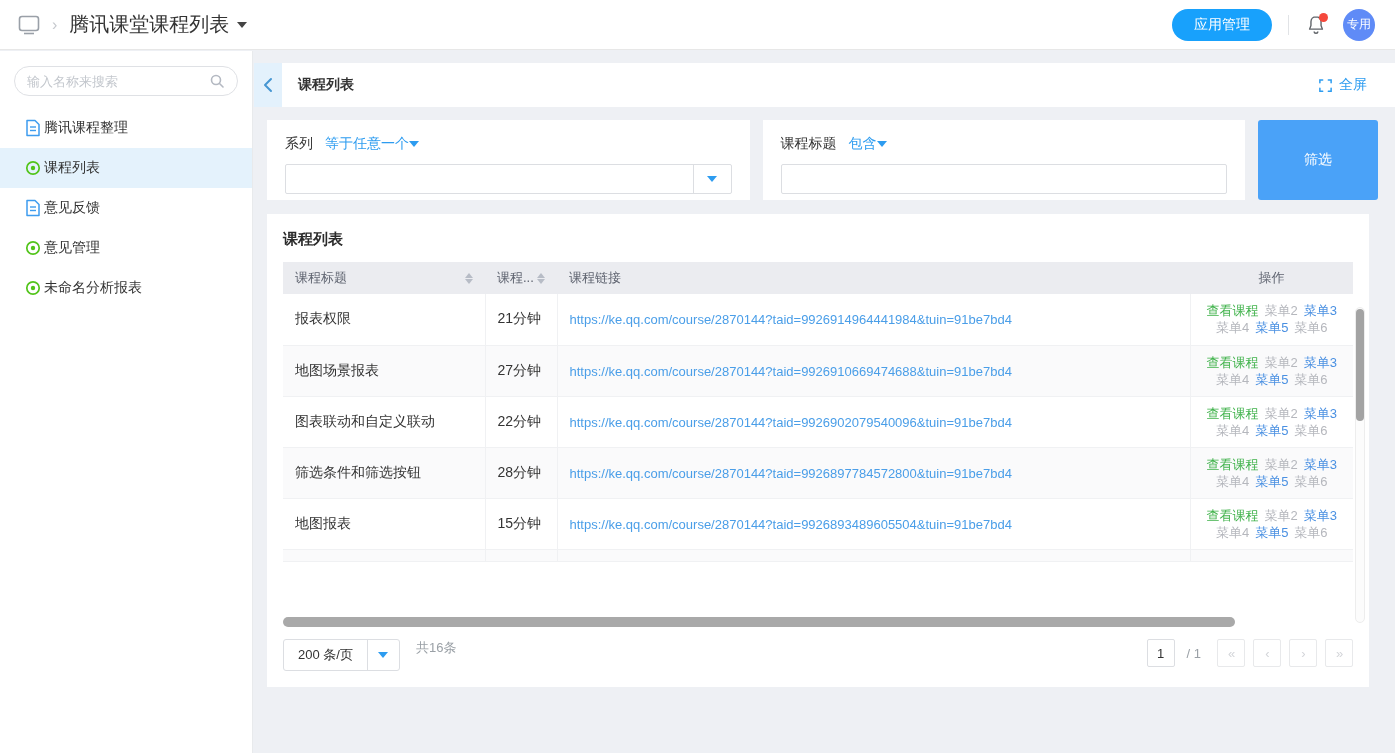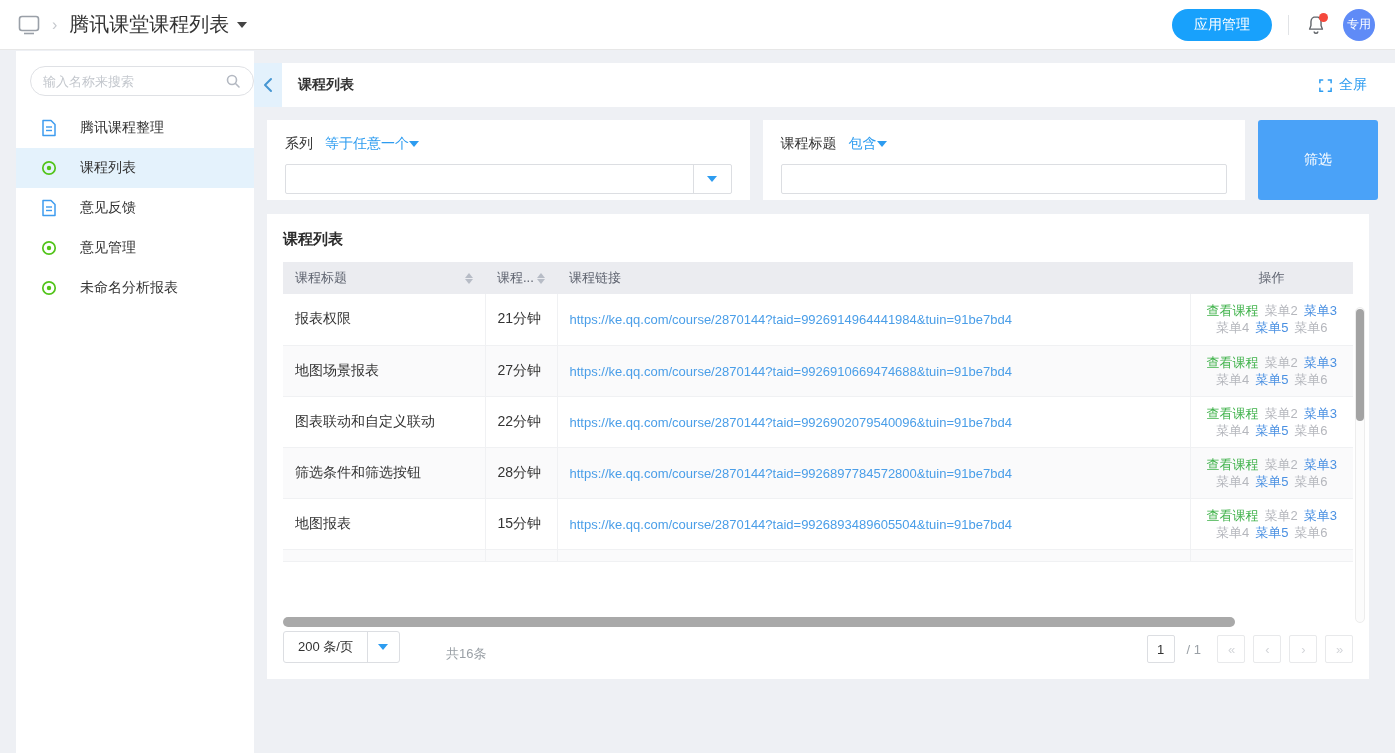--- a/index.html
+++ b/index.html
@@ -13,26 +13,26 @@
   .crumb-title { font-size:20px; color:#333; display:flex; align-items:center; gap:8px; cursor:pointer; }
   .caret-dn { display:inline-block; width:0; height:0; border-left:5px solid transparent; border-right:5px solid transparent; border-top:6px solid #444; }
   .topbar-right { display:flex; align-items:center; gap:16px; }
   .btn-pill { background:#18a1fc; color:#fff; border:none; border-radius:16px; height:32px; padding:0 22px; font-size:14px; cursor:pointer; font-family:inherit; }
   .v-divider { width:1px; height:20px; background:#e1e3e6; }
   .bell-wrap { position:relative; width:22px; height:22px; cursor:pointer; }
   .bell-dot { position:absolute; top:-1px; right:-1px; width:9px; height:9px; background:#f5483c; border-radius:50%; }
   .avatar { width:32px; height:32px; border-radius:50%; background:#5f8bf7; color:#fff; font-size:12px; display:flex; align-items:center; justify-content:center; cursor:pointer; }
 
   
-  .sidebar { position:absolute; left:16px; top:51px; bottom:0; width:253px; background:#fff; border-right:1px solid #e8eaec; }
+  .sidebar { position:absolute; left:0; top:51px; bottom:0; width:253px; background:#fff; border-right:1px solid #e8eaec; }
   .search-box { margin:15px 14px 10px 14px; height:30px; border:1px solid #dfe1e5; border-radius:16px; display:flex; align-items:center; padding:0 12px; background:#fff; }
   .search-box input { flex:1; border:none; outline:none; font-size:13px; color:#333; font-family:inherit; background:transparent; }
   .search-box input::placeholder { color:#c3c7cd; }
   .menu { margin-top:12px; }
-  .menu-item { height:40px; display:flex; align-items:center; padding-left:25px; gap:23px; cursor:pointer; font-size:14px; color:#333; }
+  .menu-item { height:40px; display:flex; align-items:center; padding-left:25px; gap:3px; cursor:pointer; font-size:14px; color:#333; }
   .menu-item.selected { background:#e4f2fc; }
 
   
   .main { position:absolute; left:254px; top:51px; right:0; bottom:0; background:#eef0f4; overflow:hidden; }
   .page-header { margin-top:12px; height:44px; background:#fff; display:flex; align-items:center; }
   .back-btn { width:28px; height:44px; background:#e3f1fc; display:flex; align-items:center; justify-content:center; cursor:pointer; }
   .page-title { font-weight:bold; font-size:14px; color:#333; margin-left:16px; }
   .ph-right { margin-left:auto; margin-right:28px; display:flex; align-items:center; gap:6px; color:#2d9cf0; font-size:14px; cursor:pointer; }
 
   .content { padding:13px 17px 0 13px; }
@@ -72,21 +72,21 @@
   .act.gray { color:#b5b7bd; }
   tr.partial td { height:12px; }
 
   
   .hscroll { margin-top:7px; height:10px; position:relative; }
   .hscroll-thumb { position:absolute; left:0; top:0; height:10px; width:89%; background:#a9a9a9; border-radius:5px; cursor:pointer; }
   .vscroll { position:absolute; top:93px; right:4px; width:10px; height:316px; background:#fcfcfc; border:1px solid #ededed; border-radius:5px; }
   .vscroll-thumb { position:absolute; top:1px; left:0; width:8px; height:112px; background:#a3a3a3; border-radius:4px; cursor:pointer; }
 
   
-  .pager { margin-top:4px; display:flex; align-items:flex-end;gap:30px; }
+  .pager { margin-top:12px; display:flex; align-items:flex-start; }
   .page-size { height:32px; border:1px solid #dcdee2; border-radius:3px; display:flex; align-items:center; cursor:pointer; background:#fff; }
   .page-size .ps-text { padding:0 14px; font-size:13px; color:#333; }
   .page-size .ps-caret { width:32px; height:100%; border-left:1px solid #dcdee2; display:flex; align-items:center; justify-content:center; }
   .total-text { margin-left:16px; color:#9aa0a6; font-size:13px; }
   .pager-right { margin-left:auto; display:flex; align-items:center; gap:8px; }
   .page-input { width:28px; height:28px; border:1px solid #dcdee2; border-radius:2px; text-align:center; font-size:13px; color:#333; outline:none; font-family:inherit; }
   .page-total { color:#9aa0a6; font-size:13px; margin:0 8px 0 4px; }
   .nav-btn { width:28px; height:28px; border:1px solid #e8e9eb; border-radius:2px; background:#fff; color:#d3d5d9; font-size:13px; display:flex; align-items:center; justify-content:center; cursor:default; letter-spacing:-1px; }
 </style>
 </head>

